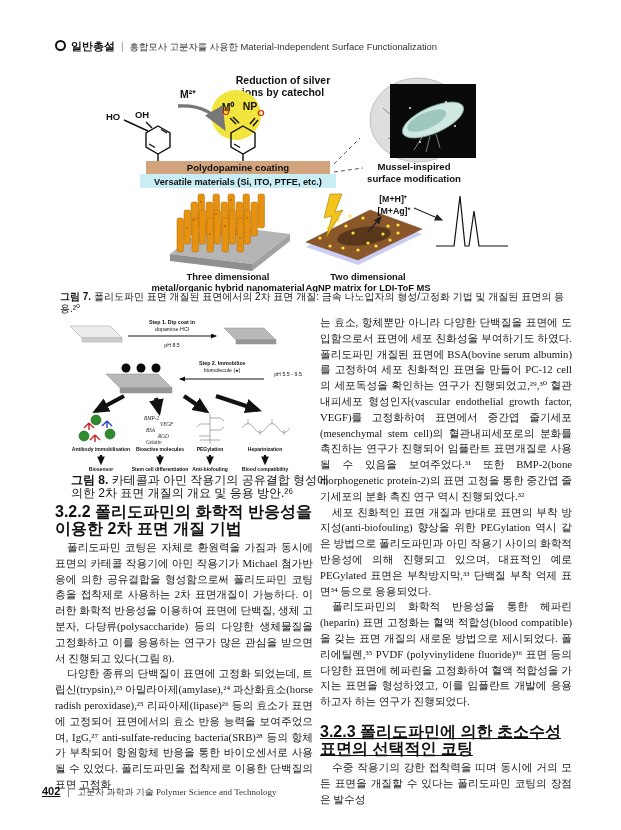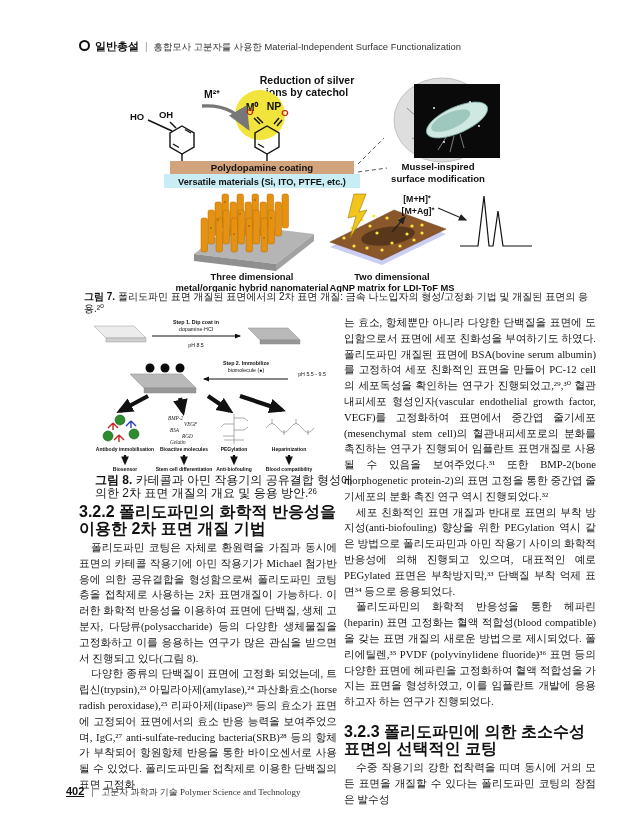--- a/index.html
+++ b/index.html
@@ -1,18 +1,18 @@
 <!DOCTYPE html>
 <html><head>
 <meta charset="utf-8">
 <style>
   html,body{margin:0;padding:0;}
   body{width:621px;height:830px;background:#ffffff;position:relative;overflow:hidden;
        font-family:"Liberation Sans","DejaVu Sans",sans-serif;}
-  .page{position:absolute;inset:0;background:#fff;margin-left:24px;}
+  .page{position:absolute;inset:0;background:#fff;}
 
   
   .hdr{position:absolute;top:36px;left:55px;width:520px;white-space:nowrap;}
   .hdr .ring{display:inline-block;width:7px;height:7px;border:2.6px solid #111;border-radius:50%;
              margin-right:5px;vertical-align:-1px;}
   .hdr .sec{font-weight:bold;font-size:11px;color:#111;}
   .hdr .sep{color:#999;font-size:10px;margin:0 6px;}
   .hdr .ttl{font-size:9.4px;color:#333;}
 
   
@@ -23,21 +23,21 @@
   
   .leftcol{position:absolute;left:55px;top:316px;width:258px;}
   .fig8{position:absolute;left:0;top:0;width:258px;height:156px;}
   .fig8cap{position:absolute;left:16px;top:158px;width:258px;font-size:12px;line-height:12.5px;color:#111;}
   .lbody{position:absolute;left:0;top:187px;width:258px;}
   .rightcol{position:absolute;left:320px;top:315px;width:252px;}
 
   .h3{font-family:"Liberation Sans",sans-serif;font-weight:bold;font-size:16px;line-height:17px;
       color:#111;margin:0 0 3px 0;}
   .h3 .h3l2{display:block;text-align:center;}
-  .h3.gap{margin-top:13px;}
+  .h3.gap{margin-top:13px;text-decoration:underline;}
   .btxt{font-family:"Liberation Serif","DejaVu Serif",serif;font-size:10.7px;line-height:15.8px;
         color:#141414;text-align:justify;}
   .btxt p{margin:0;text-indent:12px;}
   .btxt p.cont{text-indent:0;}
 
   
   .ftr{position:absolute;top:781px;left:42px;white-space:nowrap;}
   .ftr .pg{font-weight:bold;font-size:11px;color:#111;text-decoration:underline;}
   .ftr .bar{display:inline-block;width:1px;height:13px;background:#8a8a8a;margin:0 8px;vertical-align:-2px;}
   .ftr .jr{font-size:9px;color:#333;font-family:Liberation Serif, serif;}

